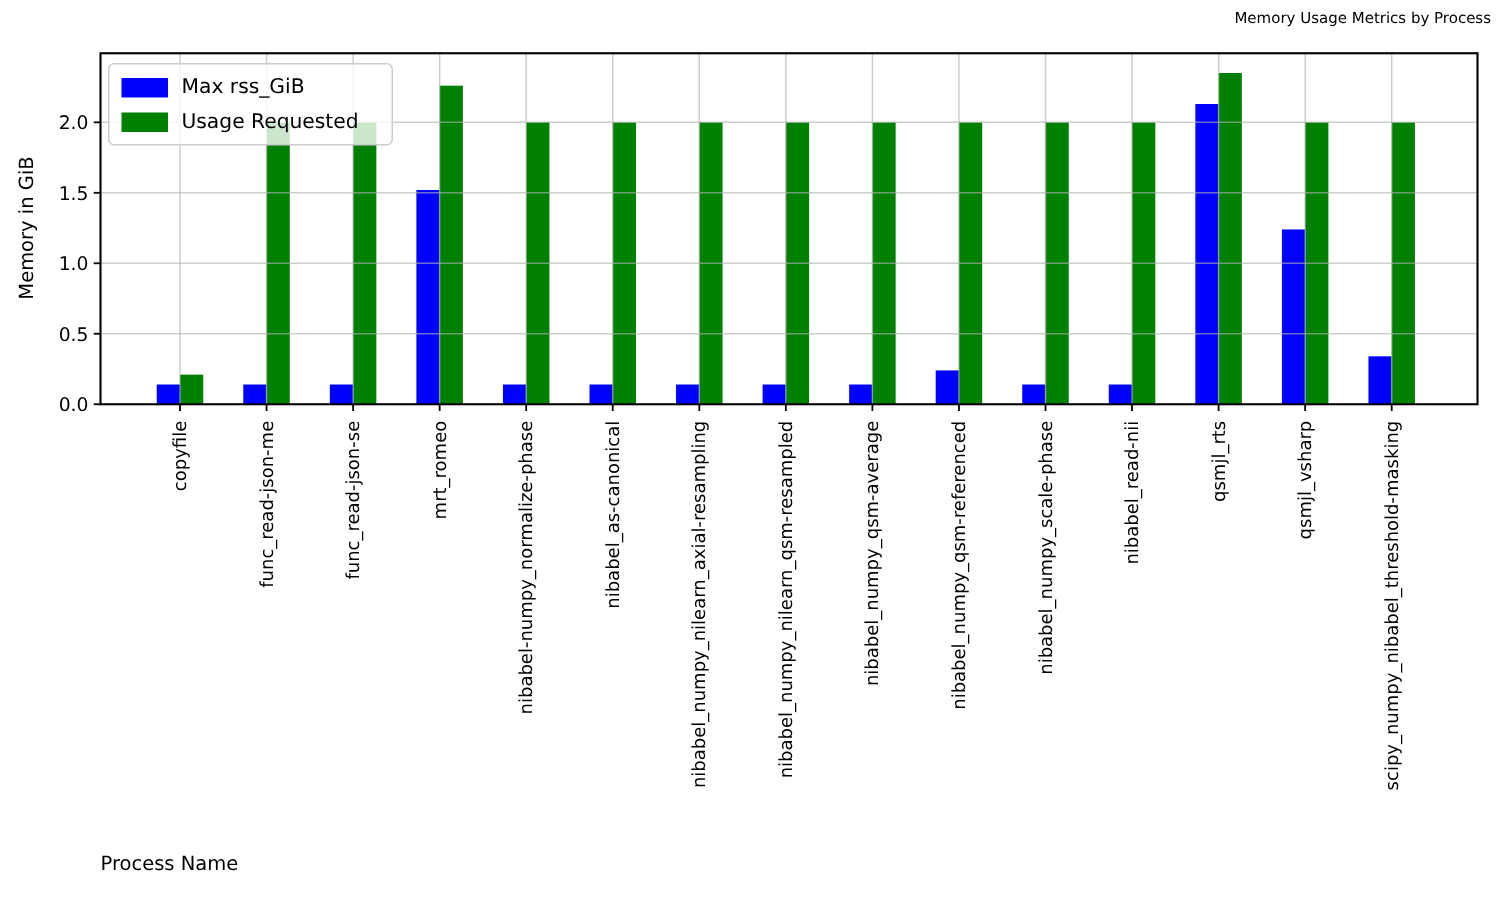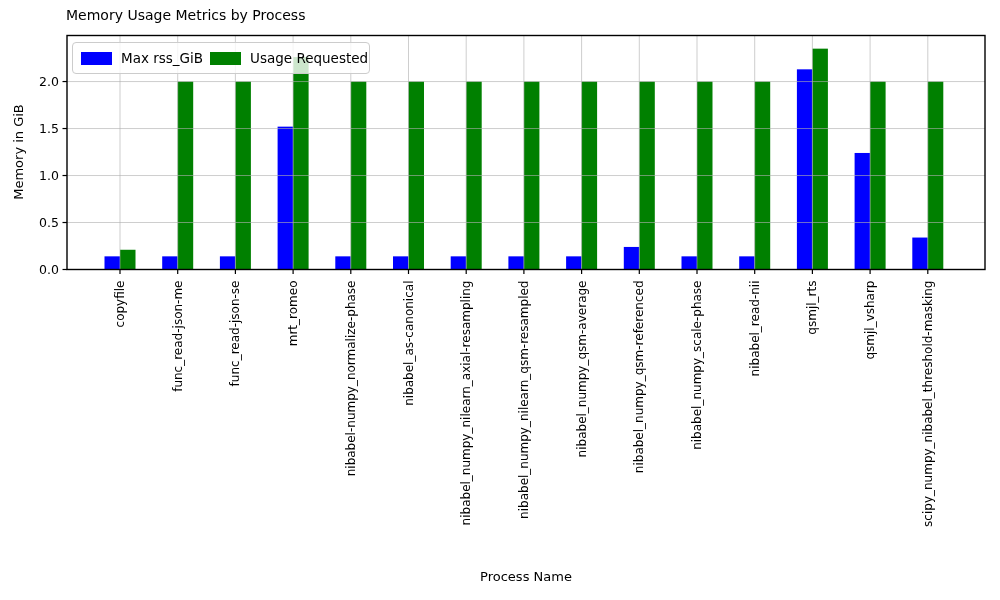--- a/index.html
+++ b/index.html
@@ -7,55 +7,54 @@
     position: relative;
     width: 1000px;
     height: 600px;
     background: #ffffff;
     font-family: "DejaVu Sans", sans-serif;
     overflow: hidden;
   }
   .chart-svg { position: absolute; left: 0; top: 0; z-index: 1; }
   .chart-title {
     position: absolute;
-    left: 66px; top: 7px; width: 918px;
-    text-align: left;
-    font-size: 14px;
+    left: 76px; top: 7px; width: 918px;
+    text-align: right;
+    font-size: 10px;
     color: #000000;
     z-index: 2;
   }
   .xlabel {
     position: absolute;
     left: 67px; top: 569px; width: 918px;
-    text-align: center;
+    text-align: left;
     font-size: 13px;
     color: #000000;
     z-index: 2;
   }
   .ylabel {
     position: absolute;
     left: -110px; top: 143px; width: 260px; height: 18px;
     text-align: center;
     font-size: 13px;
     color: #000000;
     transform: rotate(-90deg);
     z-index: 2;
   }
   .legend {
     position: absolute;
     left: 72px; top: 42px;
     background: rgba(255,255,255,0.8);
     border: 1px solid #cccccc;
     border-radius: 4px;
-    padding: 7px 1px 7px 8px;
+    padding: 7px 22px 7px 8px;
     display: flex;
-    flex-direction: row;
+    flex-direction: column;
     gap: 7px;
     z-index: 3;
-    align-items: center;
   }
   .legend-item { display: flex; align-items: center; gap: 9px; }
   .legend-swatch { width: 31px; height: 13px; display: inline-block; }
   .legend-label { font-size: 13.5px; color: #000000; white-space: nowrap; }
 </style>
 </head>
 <body>
 
 <div class="figure">
   <svg id="chart-svg" class="chart-svg" width="1000" height="600">

